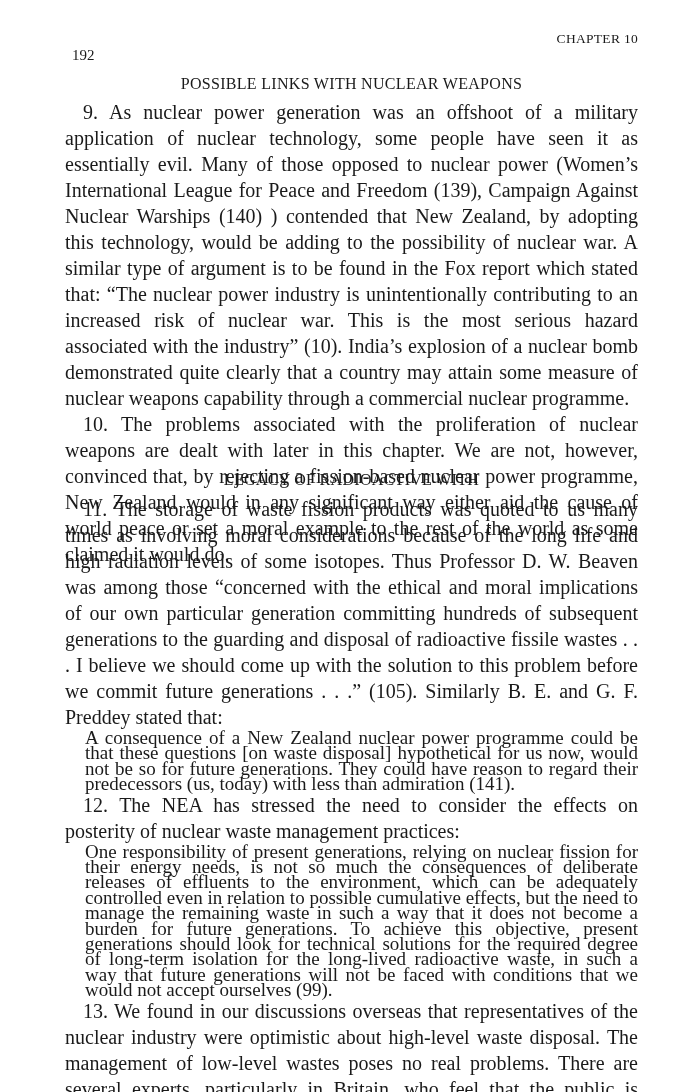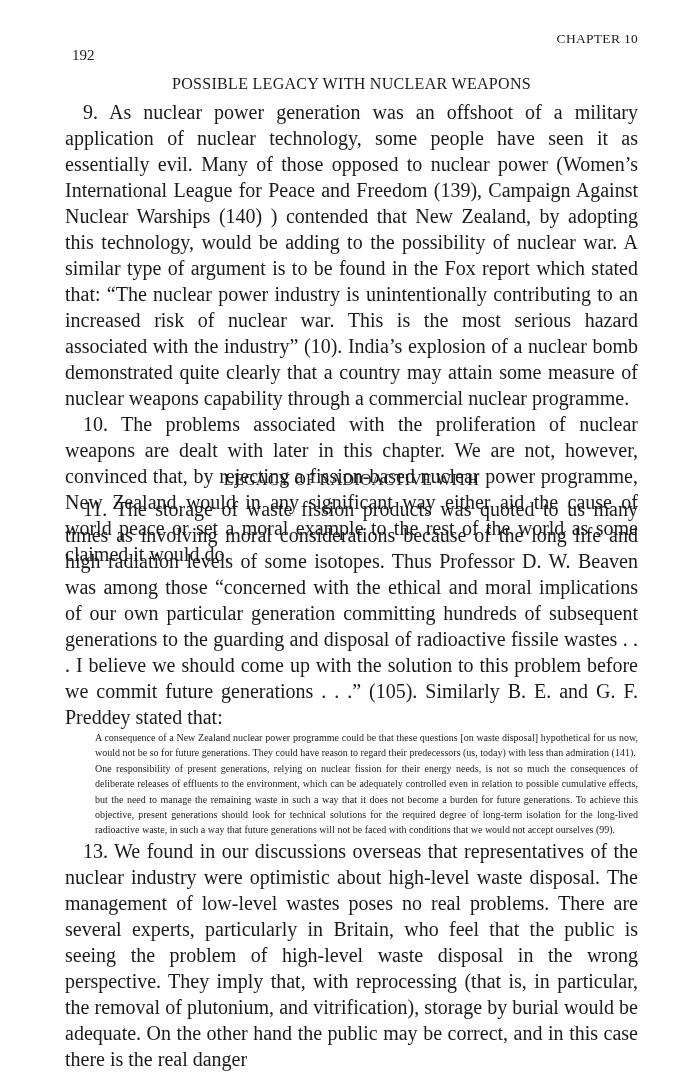--- a/index.html
+++ b/index.html
@@ -7,37 +7,38 @@
          font-family: "Liberation Serif", "DejaVu Serif", serif; color: #1a1a1a; }
   .page { position: absolute; left: 65px; top: 0; width: 573px; }
   .running-head { position: absolute; top: 31px; left: 0; width: 573px; height: 20px; font-size: 15px; }
   .page-num { position: absolute; left: 0; top: 16px; margin-left: 7px; }
   .chapter { position: absolute; right: 0; top: 0; font-size: 13.5px; letter-spacing: 0.3px; margin-left: 30px; }
   h2 { font-weight: normal; text-align: center; margin: 0; font-size: 16px; letter-spacing: 0.3px; position: absolute; left: 0; width: 573px; }
   .h1 { top: 75px; }
   .h2 { top: 471px; }
   .block { position: absolute; left: 0; width: 573px; }
   p { margin: 0; text-align: justify; font-size: 20px; line-height: 26px; text-indent: 18px; }
-  p.quote { font-size: 10px; line-height: 15.4px; text-indent: 0; margin-left: 30px; }
+  p.quote { font-size: 19px; line-height: 15.4px; text-indent: 0; margin-left: 20px; }
 </style>
 </head>
 <body>
 
 <div class="page">
   <div class="running-head">
     <span class="page-num">192</span>
     <span class="chapter">CHAPTER 10</span>
   </div>
 
-  <h2 class="h1">POSSIBLE LEGACY WITH NUCLEAR WEAPONS</h2>
+  <h2 class="h1">POSSIBLE LINKS WITH NUCLEAR WEAPONS</h2>
   <div class="block" style="top:99px;">
     <p>9. As nuclear power generation was an offshoot of a military application of nuclear technology, some people have seen it as essentially evil. Many of those opposed to nuclear power (Women’s International League for Peace and Freedom (139), Campaign Against Nuclear Warships (140) ) contended that New Zealand, by adopting this technology, would be adding to the possibility of nuclear war. A similar type of argument is to be found in the Fox report which stated that: “The nuclear power industry is unintentionally contributing to an increased risk of nuclear war. This is the most serious hazard associated with the industry” (10). India’s explosion of a nuclear bomb demonstrated quite clearly that a country may attain some measure of nuclear weapons capability through a commercial nuclear programme.</p>
     <p>10. The problems associated with the proliferation of nuclear weapons are dealt with later in this chapter. We are not, however, convinced that, by rejecting a fission-based nuclear power programme, New Zealand would in any significant way either aid the cause of world peace or set a moral example to the rest of the world as some claimed it would do.</p>
   </div>
 
   <h2 class="h2">LEGACY OF RADIOACTIVE WITH</h2>
   <div class="block" style="top:496px;">
     <p>11. The storage of waste fission products was quoted to us many times as involving moral considerations because of the long life and high radiation levels of some isotopes. Thus Professor D. W. Beaven was among those “concerned with the ethical and moral implications of our own particular generation committing hundreds of subsequent generations to the guarding and disposal of radioactive fissile wastes . . . I believe we should come up with the solution to this problem before we commit future generations . . .” (105). Similarly B. E. and G. F. Preddey stated that:</p>
     <p class="quote">A consequence of a New Zealand nuclear power programme could be that these questions [on waste disposal] hypothetical for us now, would not be so for future generations. They could have reason to regard their predecessors (us, today) with less than admiration (141).</p>
+    <p>12. The NEA has stressed the need to consider the effects on posterity of nuclear waste management practices:</p>
     <p class="quote">One responsibility of present generations, relying on nuclear fission for their energy needs, is not so much the consequences of deliberate releases of effluents to the environment, which can be adequately controlled even in relation to possible cumulative effects, but the need to manage the remaining waste in such a way that it does not become a burden for future generations. To achieve this objective, present generations should look for technical solutions for the required degree of long-term isolation for the long-lived radioactive waste, in such a way that future generations will not be faced with conditions that we would not accept ourselves (99).</p>
     <p>13. We found in our discussions overseas that representatives of the nuclear industry were optimistic about high-level waste disposal. The management of low-level wastes poses no real problems. There are several experts, particularly in Britain, who feel that the public is seeing the problem of high-level waste disposal in the wrong perspective. They imply that, with reprocessing (that is, in particular, the removal of plutonium, and vitrification), storage by burial would be adequate. On the other hand the public may be correct, and in this case there is the real danger</p>
   </div>
 </div>
 
 </body></html>

